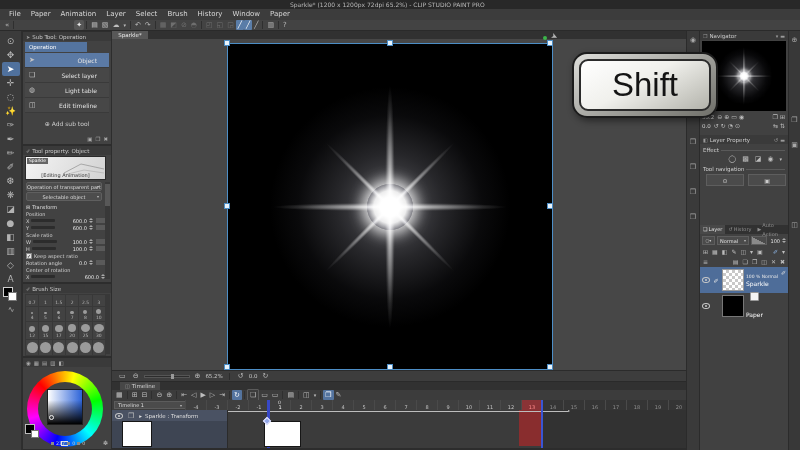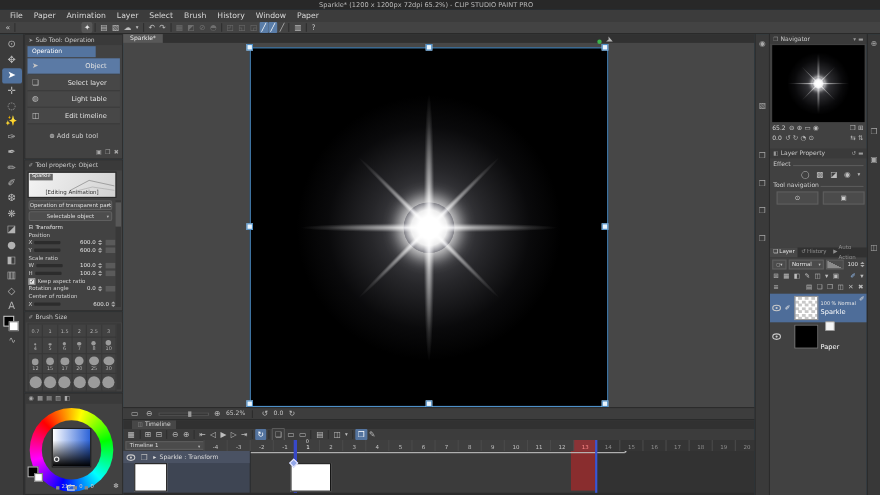--- a/index.html
+++ b/index.html
@@ -909,14 +909,19 @@
   </div>
 
   <div id="rightstrip">
 
   <span class="mico">⊕</span>
       <span class="mico gap-xl">❐</span>
       <span class="mico gap-sm">▣</span>
       <span class="mico gap-xl">◫</span>
     </div>
 
+  <div id="shiftkey">
+    <div class="keyface">
+      <span class="keylabel">Shift</span>
+    </div>
+  </div>
 
 </div>
 
 </body></html>

